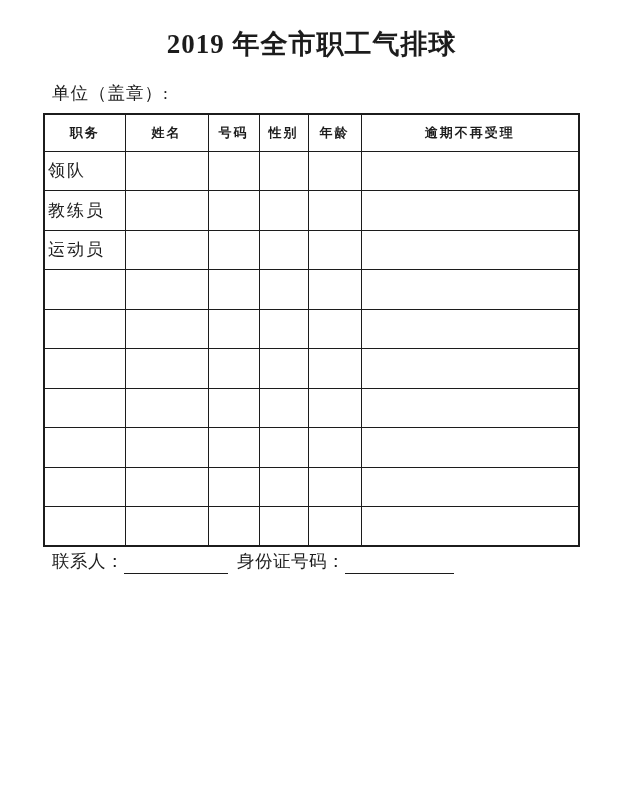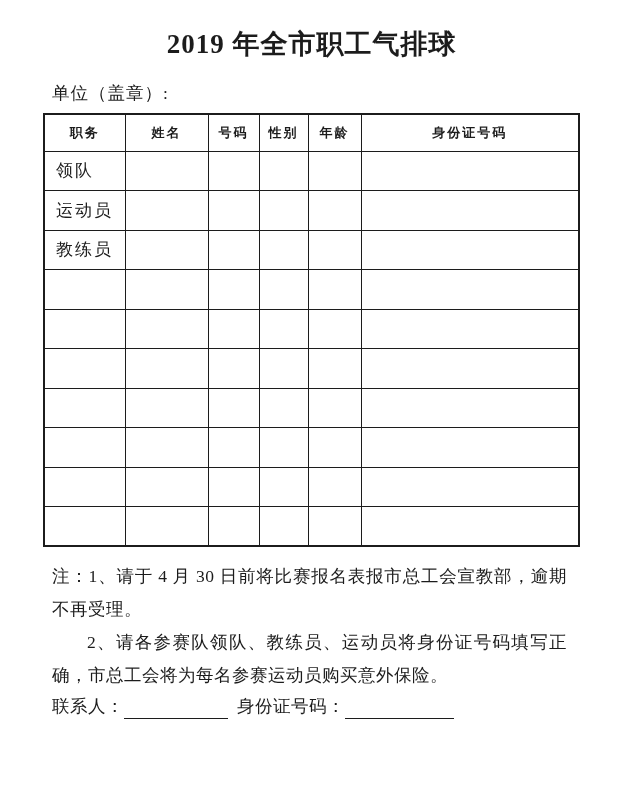--- a/index.html
+++ b/index.html
@@ -19,21 +19,21 @@
     margin-left:43px; width:535px;
     border:2px solid #1c1c1c;
   }
   table.reg th, table.reg td { border:1px solid #1c1c1c; box-sizing:border-box; }
   table.reg th {
     height:37px; font-size:13px; font-weight:bold;
     letter-spacing:2px; text-align:center; padding:0;
   }
   table.reg td {
     height:39.5px; font-size:17px; letter-spacing:2px;
-    text-align:left; padding:0 2px 0 11px; vertical-align:middle;
+    text-align:left; padding:0 2px 0 3px; vertical-align:middle;
   }
   .notes { margin:13px 56px 0 52px; font-size:17.5px; line-height:33px;
     text-align:justify; letter-spacing:0.5px; }
   .notes p { margin:0; }
   .notes p.indented { text-indent:2em; }
   .contact-row {
     margin:3px 0 0 52px; font-size:17.5px; letter-spacing:0.5px;
     display:flex; align-items:flex-end; line-height:24px;font-family:Liberation Mono, monospace;
   }
   .blank-line { display:inline-block; border-bottom:1.5px solid #1c1c1c; height:20px; }
@@ -62,42 +62,42 @@
         <col style="width:53px">
         <col style="width:218px">
     </colgroup>
     <thead>
       <tr>
         <th>职务</th>
         <th>姓名</th>
         <th>号码</th>
         <th>性别</th>
         <th>年龄</th>
-        <th>身份证号码</th>
+        <th>逾期不再受理</th>
       </tr>
     </thead>
     <tbody>
       <tr>
         <td>领队</td>
         <td></td>
         <td></td>
         <td></td>
         <td></td>
         <td></td>
       </tr>
       <tr>
-        <td>运动员</td>
+        <td>教练员</td>
         <td></td>
         <td></td>
         <td></td>
         <td></td>
         <td></td>
       </tr>
       <tr>
-        <td>教练员</td>
+        <td>运动员</td>
         <td></td>
         <td></td>
         <td></td>
         <td></td>
         <td></td>
       </tr>
       <tr>
         <td></td>
         <td></td>
         <td></td>
@@ -149,24 +149,20 @@
         <td></td>
         <td></td>
         <td></td>
         <td></td>
         <td></td>
         <td></td>
       </tr>
     </tbody>
   </table>
 
-  <div class="notes">
-    <p>注：1、请于 4 月 30 日前将比赛报名表报市总工会宣教部，逾期不再受理。</p>
-    <p class="indented">2、请各参赛队领队、教练员、运动员将身份证号码填写正确，市总工会将为每名参赛运动员购买意外保险。</p>
-  </div>
 
   <div class="contact-row">
     <span>联系人：</span>
     <span class="blank-line blank-person"></span>
     <span>身份证号码：</span>
     <span class="blank-line blank-phone"></span>
   </div>
 
 </div>
 

